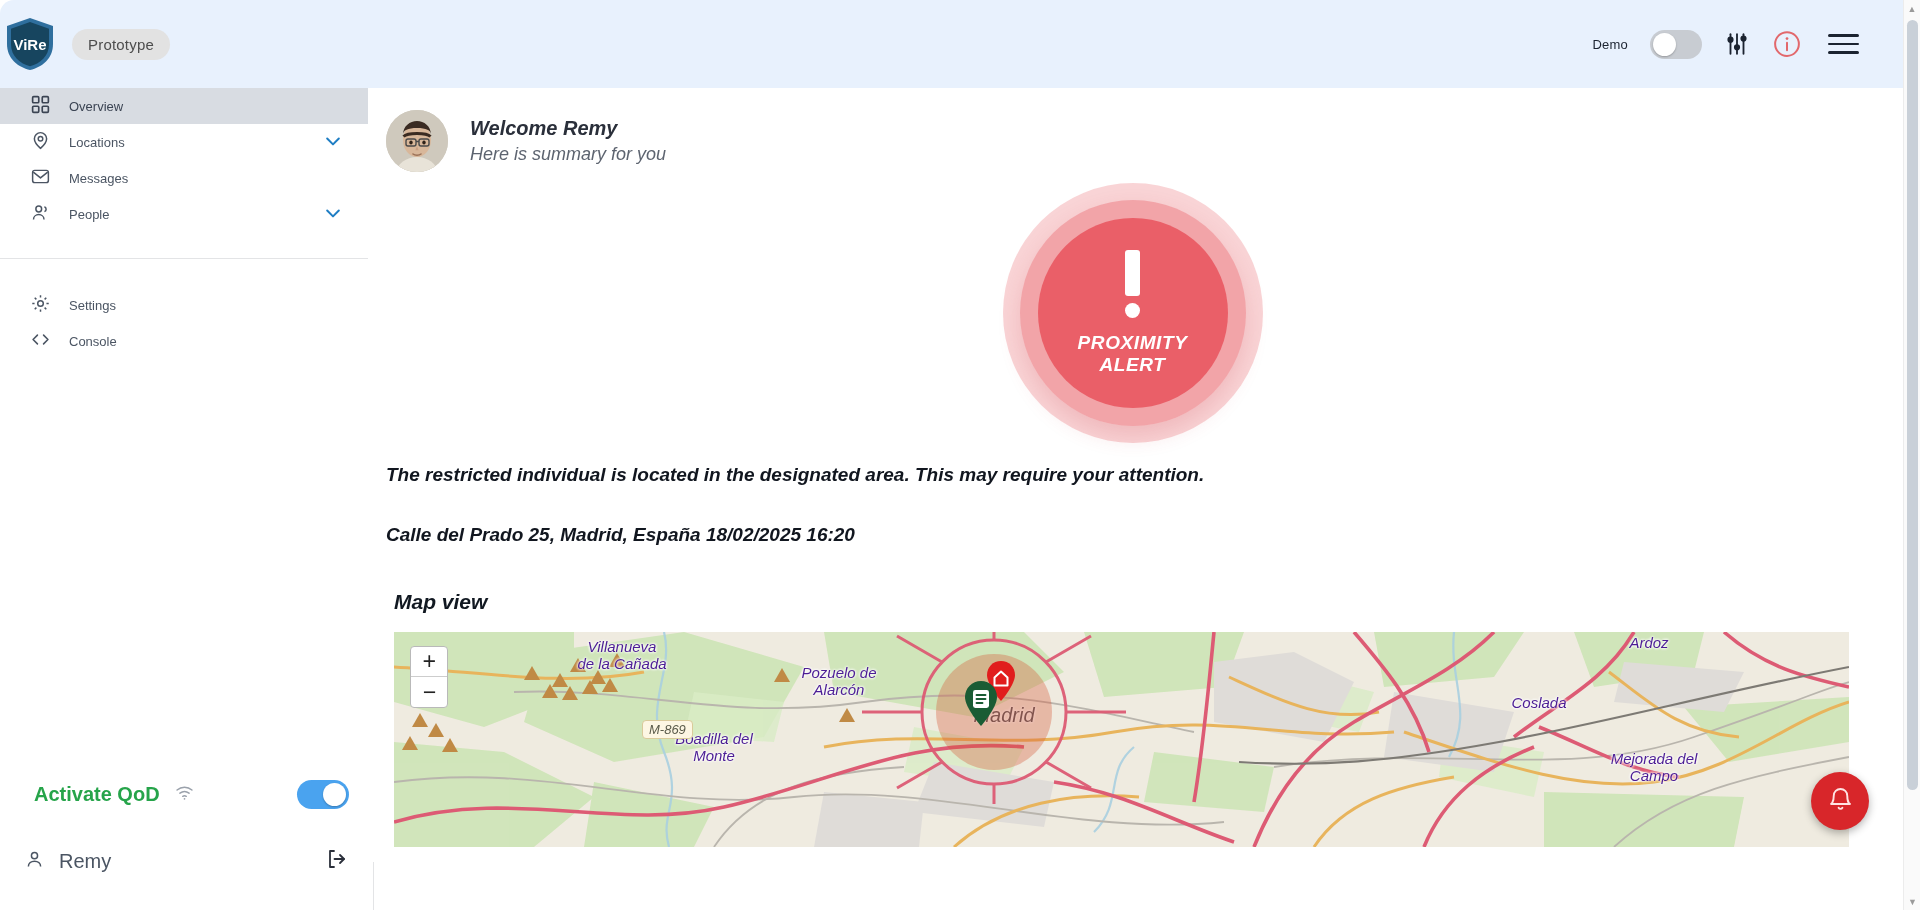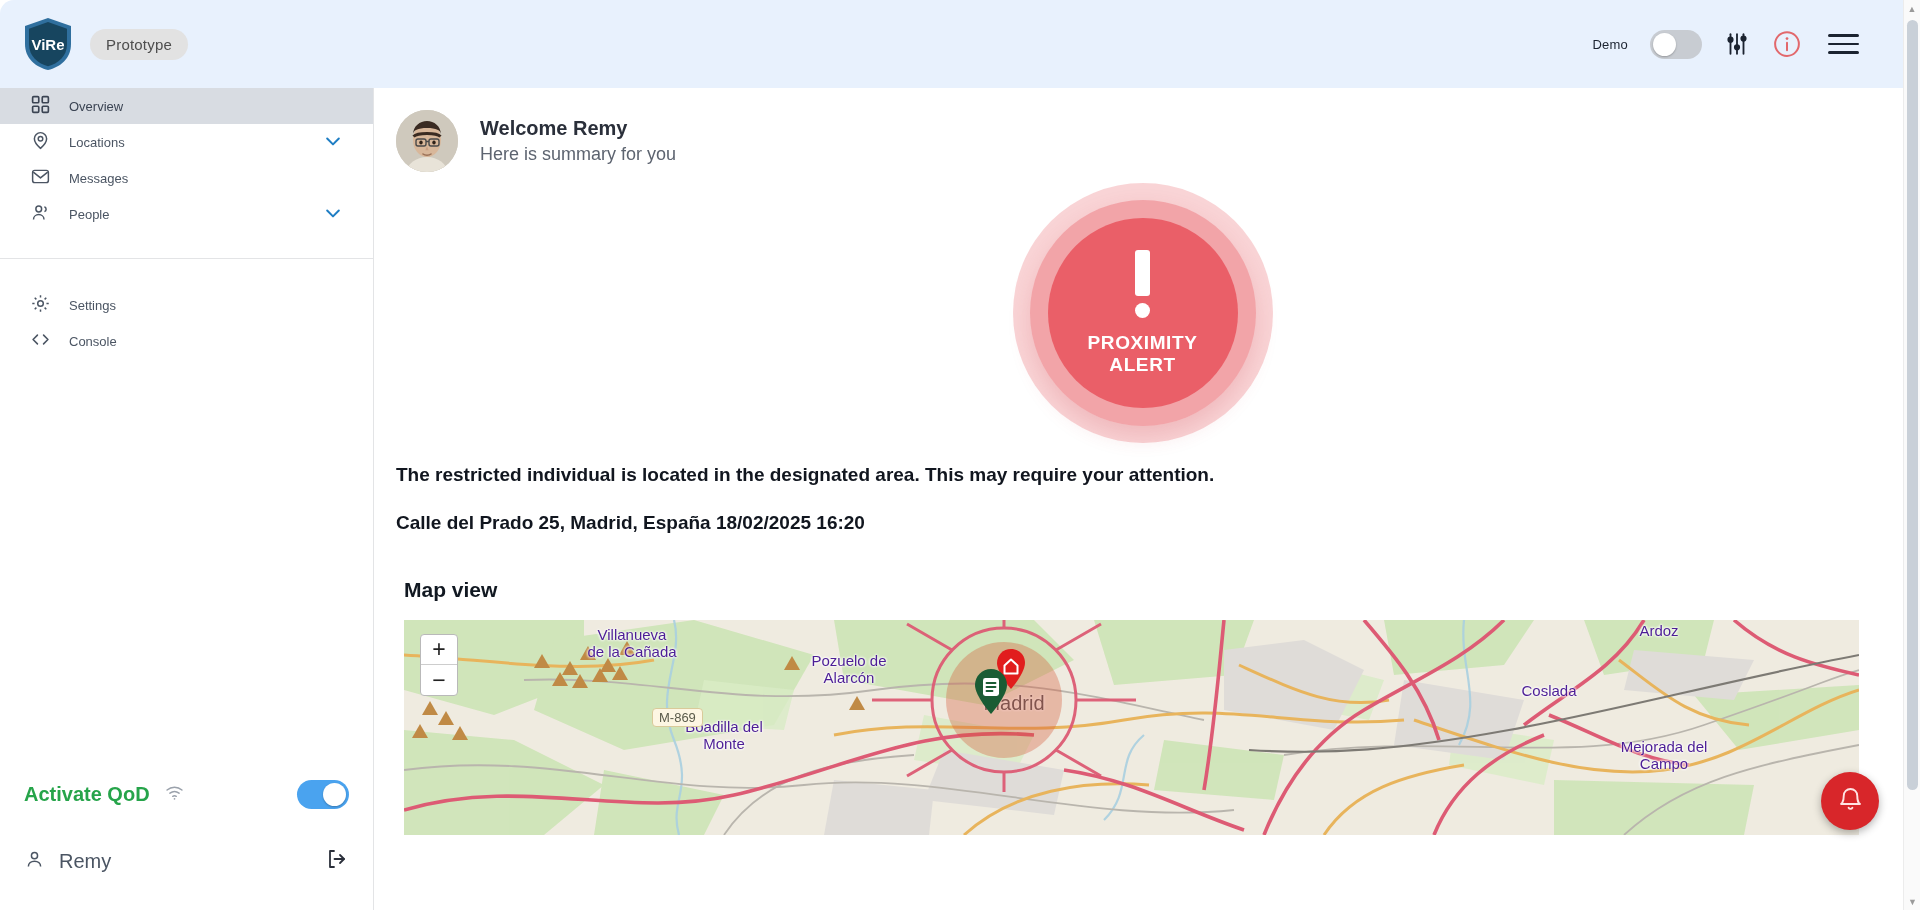--- a/index.html
+++ b/index.html
@@ -14,21 +14,21 @@
   .app { position: relative; width: 1920px; height: 910px; background:#fff; }
 
   
   .header {
     position: absolute; top:0; left:0;
     width: 1903px; height: 88px;
     background: #e8f1fd;
     display: flex; align-items: center;
     border-top-left-radius: 14px;
   }
-  .brand { display: flex; align-items: center; padding-left: 22px; gap: 16px; }
+  .brand { display: flex; align-items: center; padding-left: 4px; gap: 16px; }
   .logo-shield { width: 52px; height: 56px; display:block; }
   .proto-badge {
     background: #e2e2e2; color: #4d4d4d;
     font-size: 15px; padding: 7px 16px; border-radius: 18px;
     letter-spacing: .2px;
   }
   .header-right {
     margin-left:auto; display:flex; align-items:center;
     gap: 22px; padding-right: 40px;
   }
@@ -64,36 +64,37 @@
     position: relative;
   }
   .nav-item .label { flex: 0 0 auto; }
   .nav-item.active { background: #d8dce2; color: #3b4453; }
   .nav-item .chev { margin-left: auto; color:#1f7ec4; }
   .nav-spacer { height: 26px; }
   .nav-divider { height:1px; background:#e3e4e6; margin: 0; }
   .nav-gap { height: 28px; }
   .sidebar-bottom { margin-top: auto; padding-bottom: 22px; }
   .qod-row {
-    display:flex; align-items:center; padding: 0 24px; height: 52px; gap: 14px;
+    display:flex; align-items:center; padding: 0 24px; height: 52px; gap: 14px; margin-left: 10px;
   }
   .qod-label { color: #26a44a; font-weight: bold; font-size: 20px; }
   .qod-toggle { margin-left: auto; }
   .user-row {
     display:flex; align-items:center; padding: 0 24px; height: 54px; gap: 14px;
     margin-top: 14px;
   }
   .user-name { font-size: 20px; color: #4b5563; }
   .logout { margin-left:auto; cursor:pointer; }
 
   
   .main {
-    position:absolute; top: 88px; left: 378px;
+    position:absolute; top: 88px; left: 368px;
     width: 1529px; height: 774px; background: #fff;
     overflow: hidden;
+    font-style: italic;
   }
   .welcome {
     display:flex; align-items:center; gap: 22px;
     padding: 22px 0 0 18px;
   }
   .avatar {
     width: 62px; height: 62px; border-radius: 50%;
     overflow:hidden; flex: 0 0 62px;
     background: #cfcabf; position: relative;
   }
@@ -125,21 +126,21 @@
     margin-top: 14px; text-align:center; font-weight: bold;
     font-size: 19px; letter-spacing: .6px; line-height: 1.15;
   }
 
   .alert-msg {
     font-size: 19px; font-weight: bold; color:#11161f;
     padding: 0 0 0 18px; margin-top: 16px;
   }
   .alert-loc {
     font-size: 19px; font-weight: bold; color:#11161f;
-    padding: 0 0 0 18px; margin-top: 26px;
+    padding: 0 0 0 18px; margin-top: 38px;
   }
 
   .map-title {
     font-size: 21px; font-weight: bold; color:#111821;
     padding-left: 26px; margin-top: 44px;
   }
 
   
   .map {
     position: relative; margin: 18px 0 0 26px;

